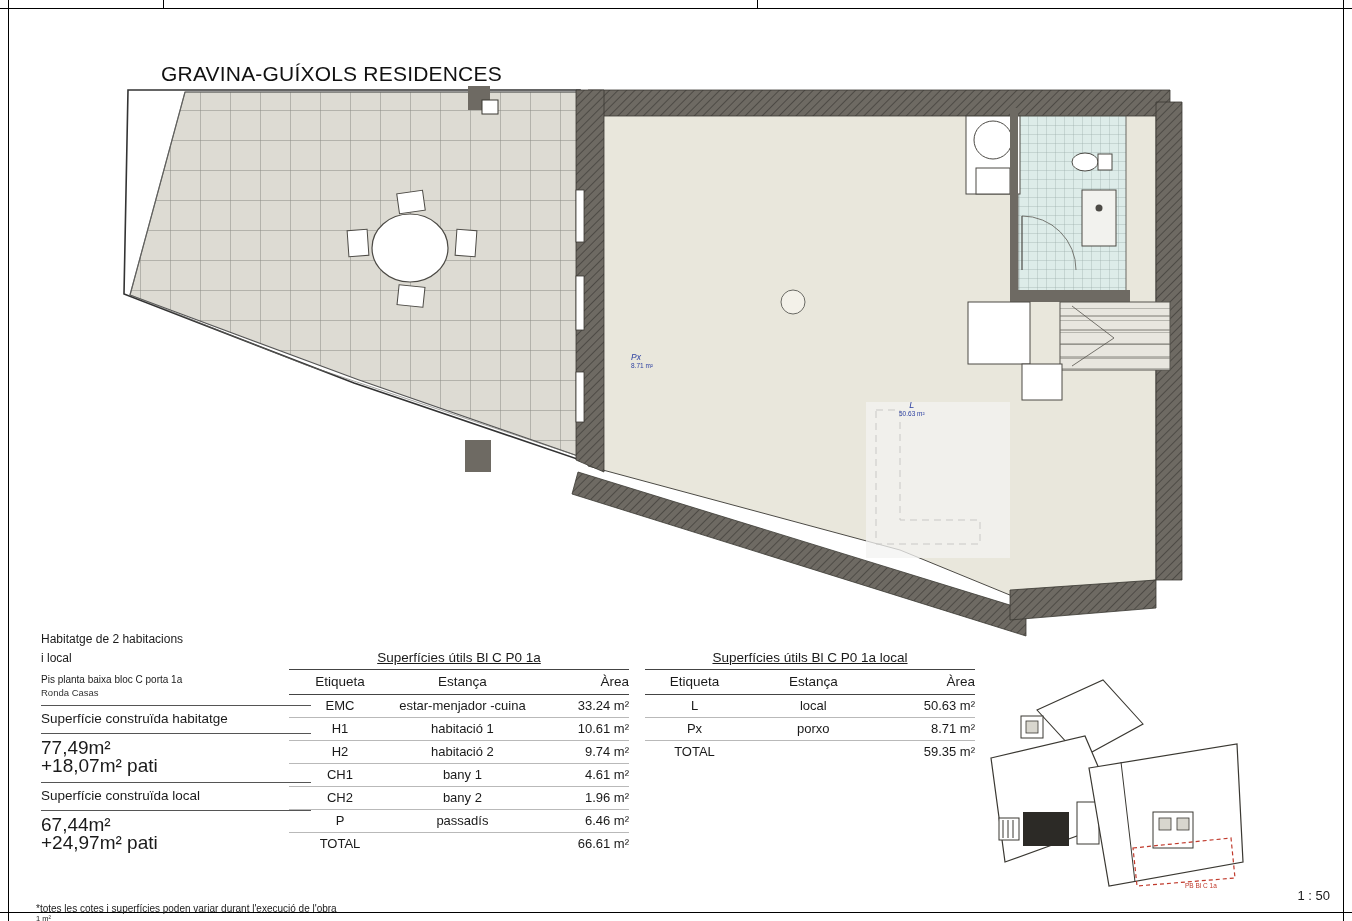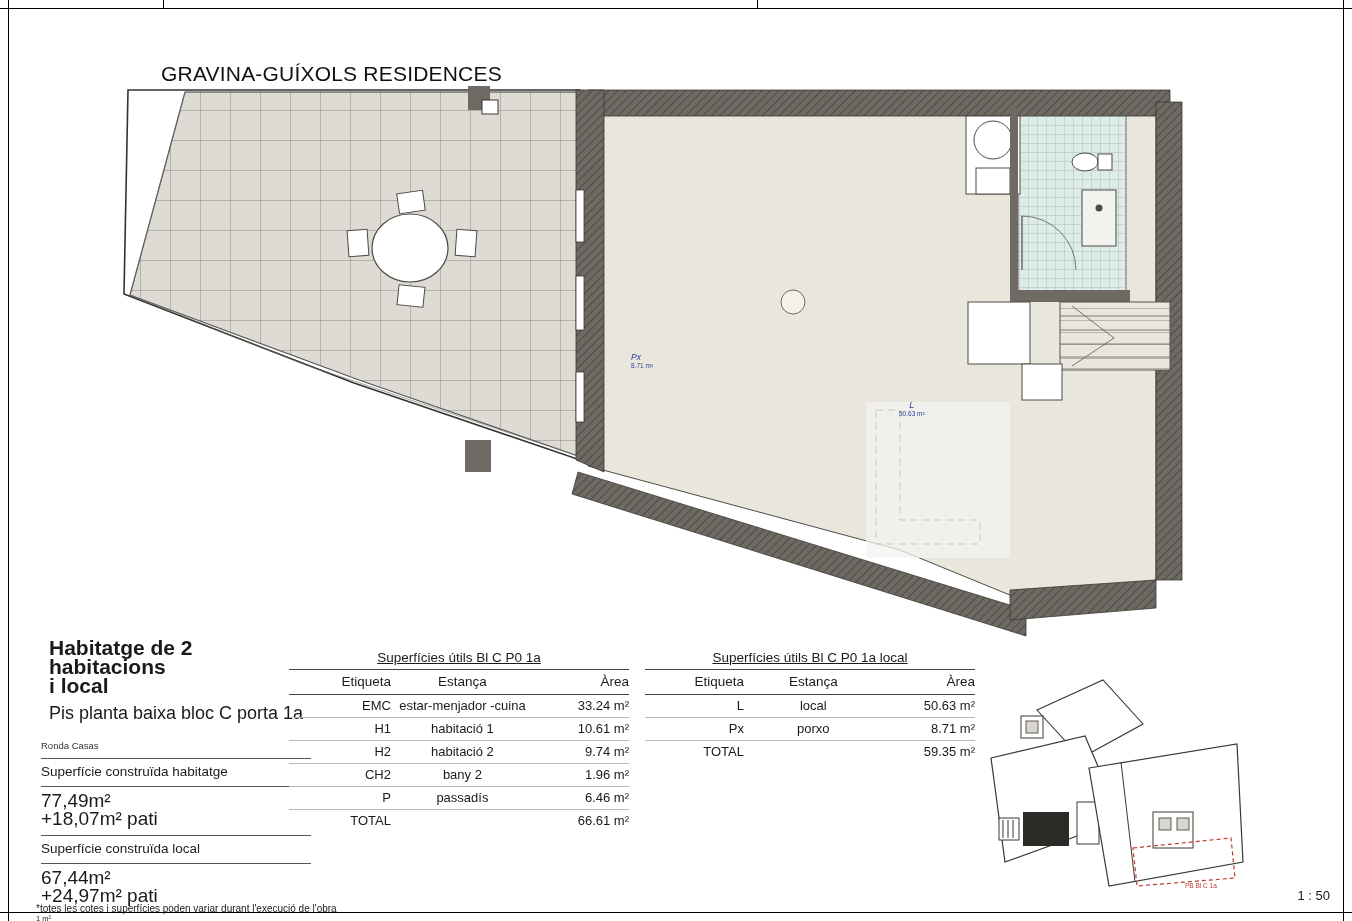--- a/index.html
+++ b/index.html
@@ -25,23 +25,23 @@
     position:absolute;left:137px;top:62px;
     font-size:21px;letter-spacing:.2px;color:#111;margin-left:24px;
   }
 
   
   .plan{position:absolute;left:110px;top:80px;width:1080px;height:560px;}
   .plan svg{display:block;}
 
   
   .info{position:absolute;left:41px;top:630px;width:270px;}
-  .info h2{margin:8px;font-size:21px;font-weight:bold;line-height:19px;}
-  .info .sub{font-size:18px;margin-top:6px;text-align:center;}
-  .info .tiny{font-size:9.5px;color:#333;margin-top:16px;}
+  .info h2{margin:0;font-size:12px;font-weight:normal;line-height:19px;}
+  .info .sub{font-size:10px;margin-top:6px;}
+  .info .tiny{font-size:9.5px;color:#333;margin-top:2px;}
   .info .rule{border-top:1px solid #555;margin:7px 0 5px 0;}
   .info .head{font-size:13.5px;font-weight:normal;}
   .info .val{font-size:19px;line-height:18px;}
   .footnote{position:absolute;left:36px;top:903px;font-size:10px;color:#222;}
   .footnote2{position:absolute;left:36px;top:914px;font-size:7.5px;color:#222;}
 
   
   .tbl{position:absolute;font-size:13px;}
   .tbl .cap{
     text-align:center;font-size:13.5px;padding-bottom:4px;text-decoration:underline;
@@ -49,21 +49,21 @@
   .tbl table{border-collapse:collapse;width:100%;}
   .tbl th{
     font-weight:normal;font-size:13.5px;padding:4px 0 5px 0;
     border-top:1px solid #444;border-bottom:1px solid #444;
   }
   .tbl td{
     font-size:13px;padding:3px 0 4px 0;
     border-bottom:1px solid #b9b9b9;
   }
   .tbl tr:last-child td{border-bottom:none;}
-  .c-tag{text-align:right;width:30%;padding-left:2px;margin-left:16px;}
+  .c-tag{text-align:center;width:30%;padding-left:2px;margin-left:16px;}
   .c-room{text-align:center;width:42%;}
   .c-area{text-align:right;width:28%;padding-right:4px;}
   .tot-row td{border-bottom:none;}
   .tot-row .c-area{border-top:1px solid #b9b9b9;}
 
   #table-habitatge{left:289px;top:650px;width:340px;}
   #table-local{left:645px;top:650px;width:330px;}
 
   
   .keyplan{position:absolute;left:985px;top:672px;width:260px;height:233px;}
@@ -235,20 +235,25 @@
           <td class="c-tag">H1</td>
           <td class="c-room">habitació 1</td>
           <td class="c-area">10.61 m²</td>
         </tr>
         <tr>
           <td class="c-tag">H2</td>
           <td class="c-room">habitació 2</td>
           <td class="c-area">9.74 m²</td>
         </tr>
         <tr>
+          <td class="c-tag">CH1</td>
+          <td class="c-room">bany 1</td>
+          <td class="c-area">4.61 m²</td>
+        </tr>
+        <tr>
           <td class="c-tag">CH2</td>
           <td class="c-room">bany 2</td>
           <td class="c-area">1.96 m²</td>
         </tr>
         <tr>
           <td class="c-tag">P</td>
           <td class="c-room">passadís</td>
           <td class="c-area">6.46 m²</td>
         </tr>
         <tr class="tot-row">

